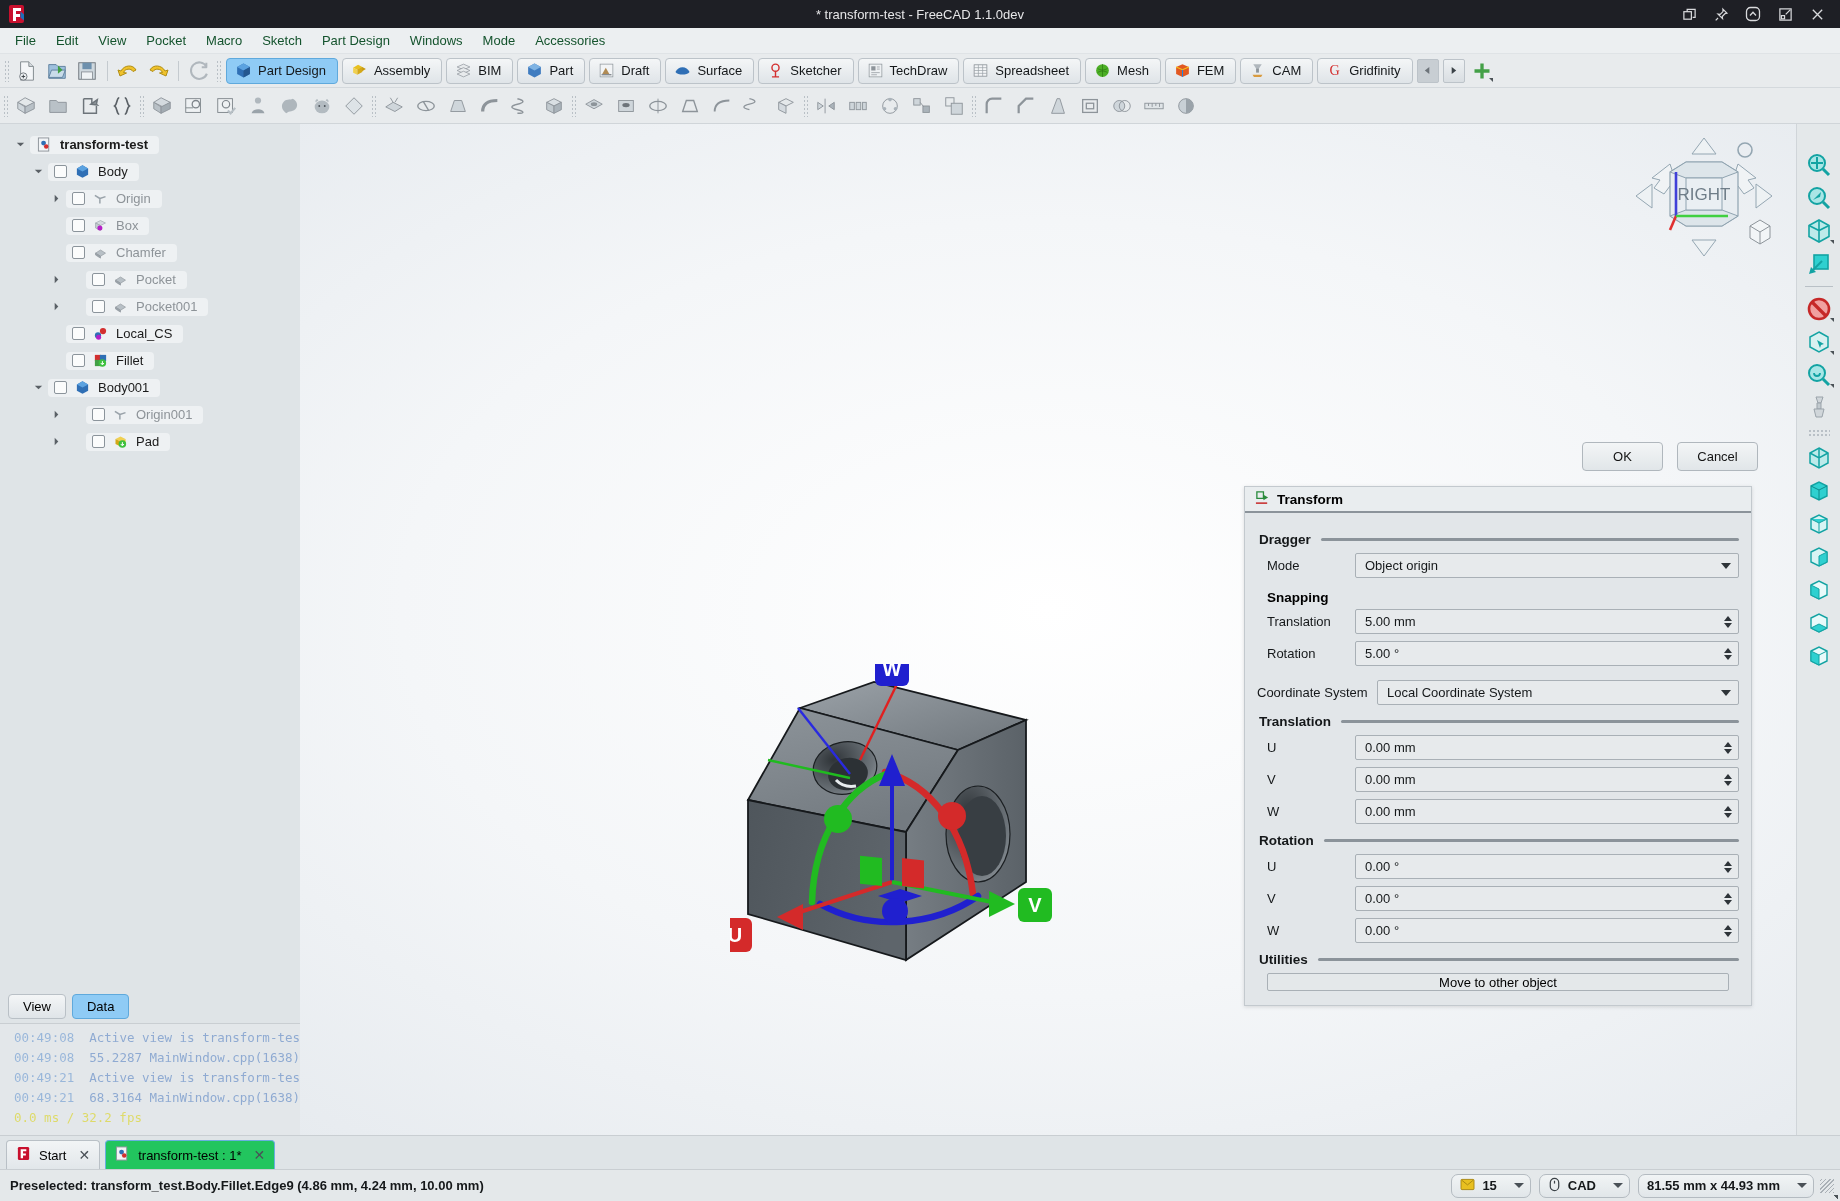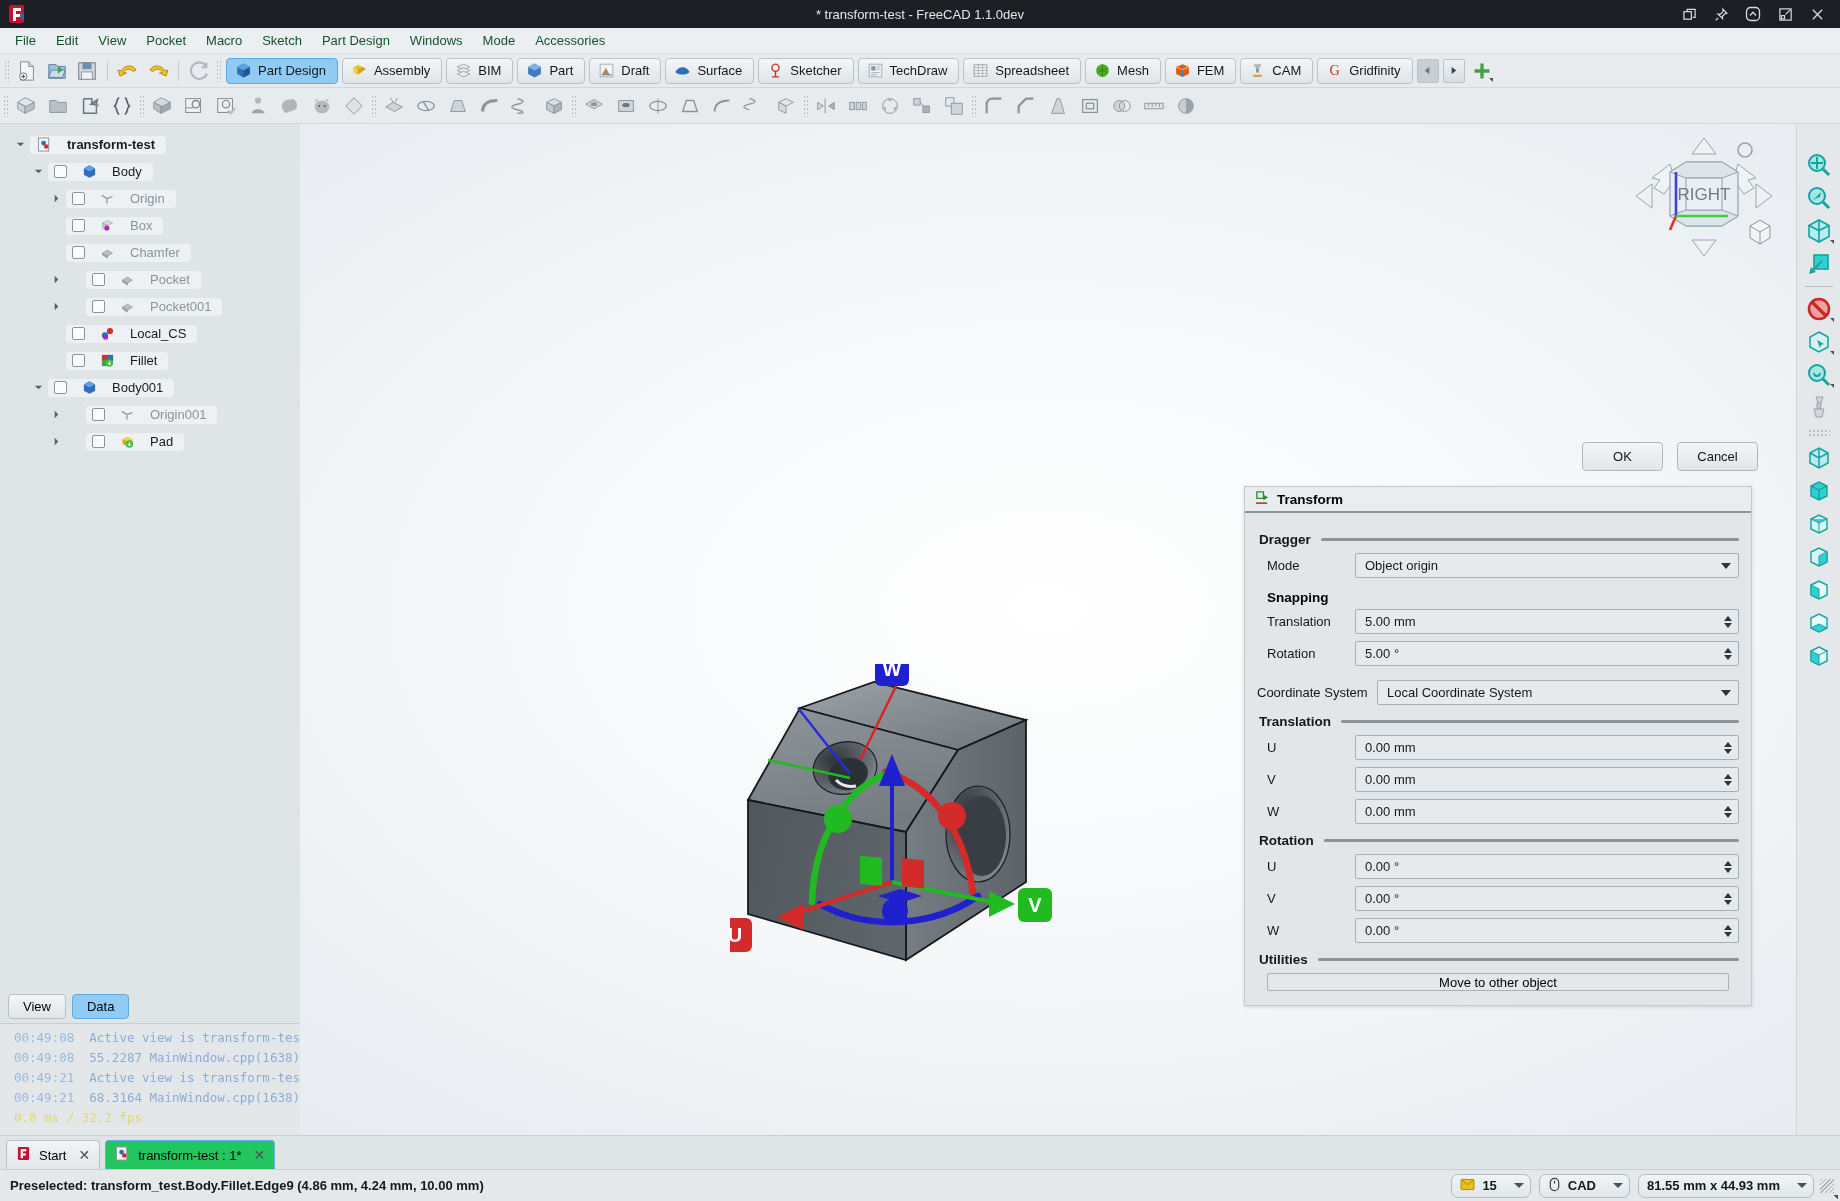--- a/index.html
+++ b/index.html
@@ -80,21 +80,21 @@
     flex: 0 0 300px; position: relative;
   }
   .tree { flex: 1 1 auto; padding-top: 8px; overflow: hidden; }
   .tnode {
     display: flex; align-items: center; height: 25px; margin-bottom: 2px; cursor: pointer;
     font-size: 13px; color: #1b1b1b;
   }
   .tarrow { width: 20px; display:flex; align-items:center; justify-content:center; flex:0 0 20px; }
   .tarrow svg { display:block; }
   .tpill {
-    display: flex; align-items: center; gap: 14px; height: 18px; padding: 0 11px 0 6px;
+    display: flex; align-items: center; gap: 7px; height: 18px; padding: 0 11px 0 6px;
     background: #eef1f3; border-radius: 4px;
   }
   .tchk {
     width: 13px; height: 13px; border: 1px solid #8b949b; background: #fbfcfc; border-radius: 2px; flex:0 0 13px;
   }
   .ticon { width: 17px; height: 17px; display: flex; align-items: center; justify-content: center; flex:0 0 17px; }
   .tlabel { white-space: nowrap; }
   .tnode.muted .tlabel { color: #8d9398; }
   .tnode.bold .tlabel { font-weight: bold; }
 

